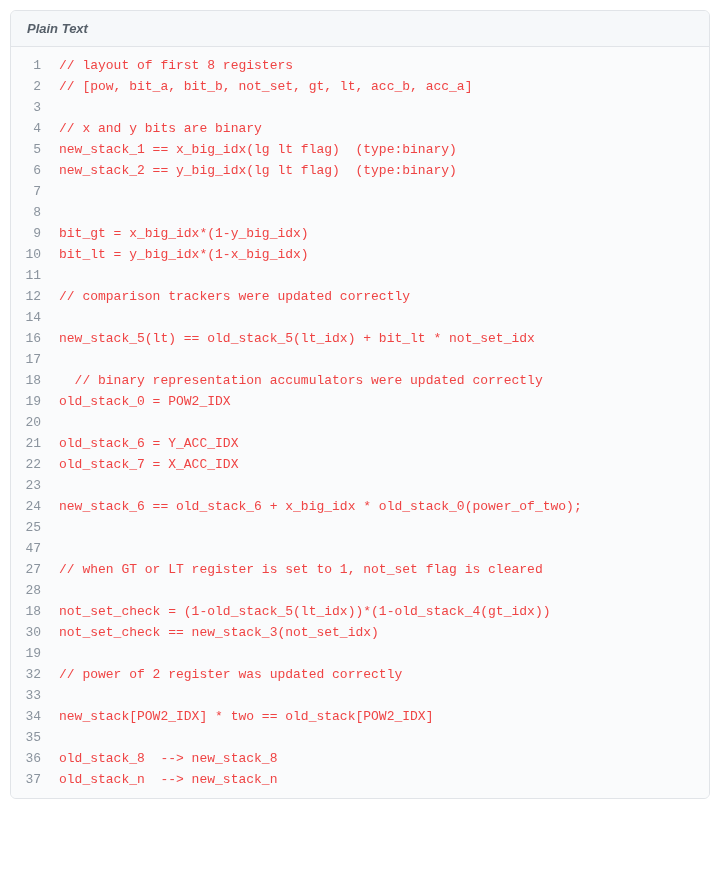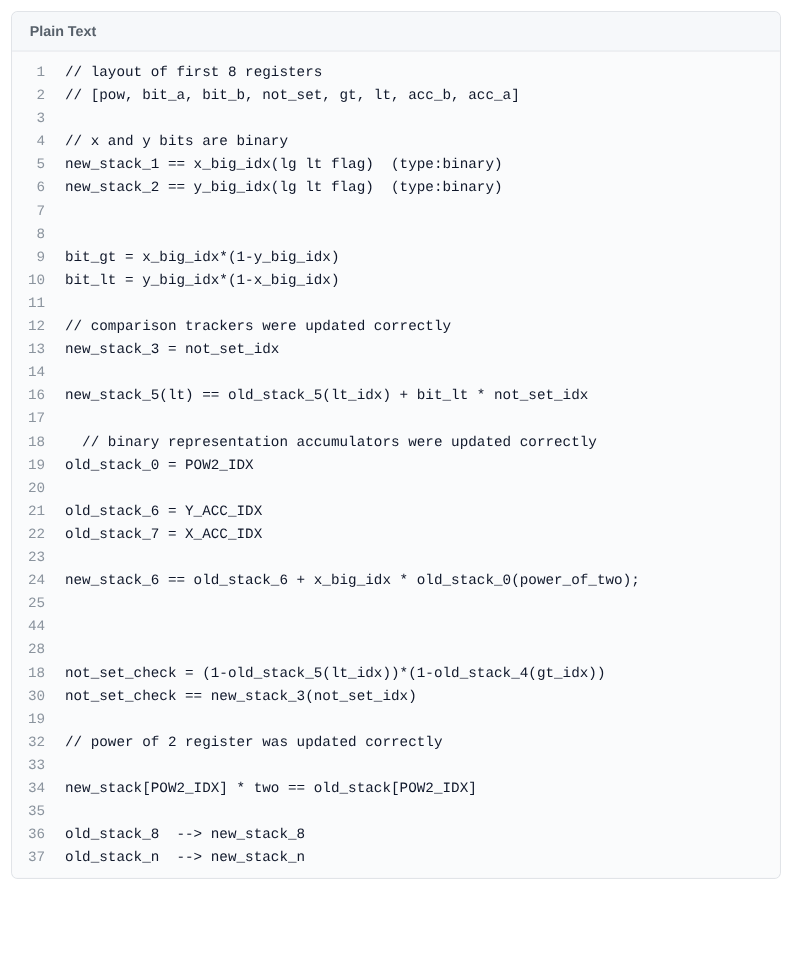--- a/index.html
+++ b/index.html
@@ -18,20 +18,21 @@
       overflow: hidden;
       background: #fafbfc;
     }
     .code-header {
       padding: 10px 16px;
       background: #f6f8fa;
       border-bottom: 1px solid #e1e4e8;
       font-size: 13px;
       font-weight: 600;
       color: #57606a;
+      font-style: italic;
     }
     .code-body {
       background: #fafbfc;
       padding: 8px 0;
     }
     .code-line {
       display: flex;
       line-height: 21px;
       font-family: "SFMono-Regular", Consolas, "Liberation Mono", Menlo, Courier, monospace;
       font-size: 13px;
@@ -39,21 +40,21 @@
     .line-number {
       width: 44px;
       min-width: 44px;
       text-align: right;
       padding-right: 14px;
       color: #8b949e;
       user-select: none;
       font-family: "SFMono-Regular", Consolas, "Liberation Mono", Menlo, Courier, monospace;
     }
     .line-content {
-      color: #0f172a;
+      color: #ef4444;
       white-space: pre;
       padding-left: 4px;
     }
   </style>
 </head>
 <body>
 
 <div class="code-block">
   <div class="code-header">
     <span>Plain Text</span>
@@ -101,24 +102,20 @@
       </div>
       <div class="code-line">
         <span class="line-number">11</span>
         <span class="line-content"></span>
       </div>
       <div class="code-line">
         <span class="line-number">12</span>
         <span class="line-content">// comparison trackers were updated correctly</span>
       </div>
       <div class="code-line">
-        <span class="line-number">13</span>
-        <span class="line-content">new_stack_3 = not_set_idx</span>
-      </div>
-      <div class="code-line">
         <span class="line-number">14</span>
         <span class="line-content"></span>
       </div>
       <div class="code-line">
         <span class="line-number">16</span>
         <span class="line-content">new_stack_5(lt) == old_stack_5(lt_idx) + bit_lt * not_set_idx</span>
       </div>
       <div class="code-line">
         <span class="line-number">17</span>
         <span class="line-content"></span>
@@ -148,22 +145,26 @@
         <span class="line-content"></span>
       </div>
       <div class="code-line">
         <span class="line-number">24</span>
         <span class="line-content">new_stack_6 == old_stack_6 + x_big_idx * old_stack_0(power_of_two);</span>
       </div>
       <div class="code-line">
         <span class="line-number">25</span>
       </div>
       <div class="code-line">
-        <span class="line-number">44</span>
-        <span class="line-content"></span>
+        <span class="line-number">47</span>
+        <span class="line-content"></span>
+      </div>
+      <div class="code-line">
+        <span class="line-number">27</span>
+        <span class="line-content">// when GT or LT register is set to 1, not_set flag is cleared</span>
       </div>
       <div class="code-line">
         <span class="line-number">28</span>
         <span class="line-content"></span>
       </div>
       <div class="code-line">
         <span class="line-number">18</span>
         <span class="line-content">not_set_check = (1-old_stack_5(lt_idx))*(1-old_stack_4(gt_idx))</span>
       </div>
       <div class="code-line">

